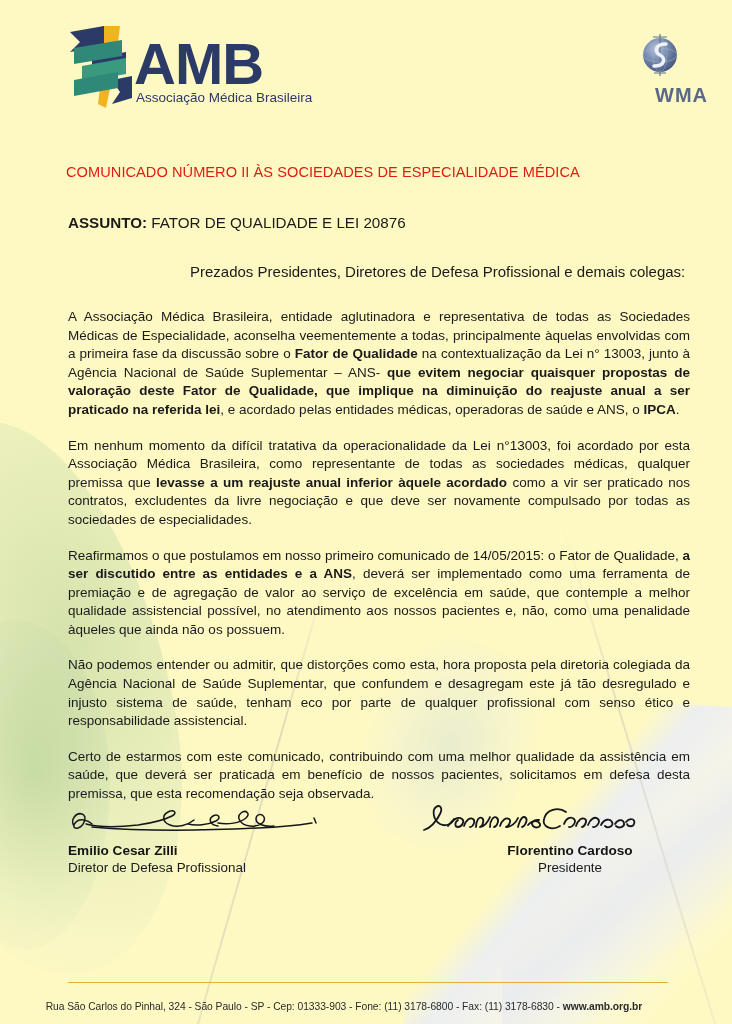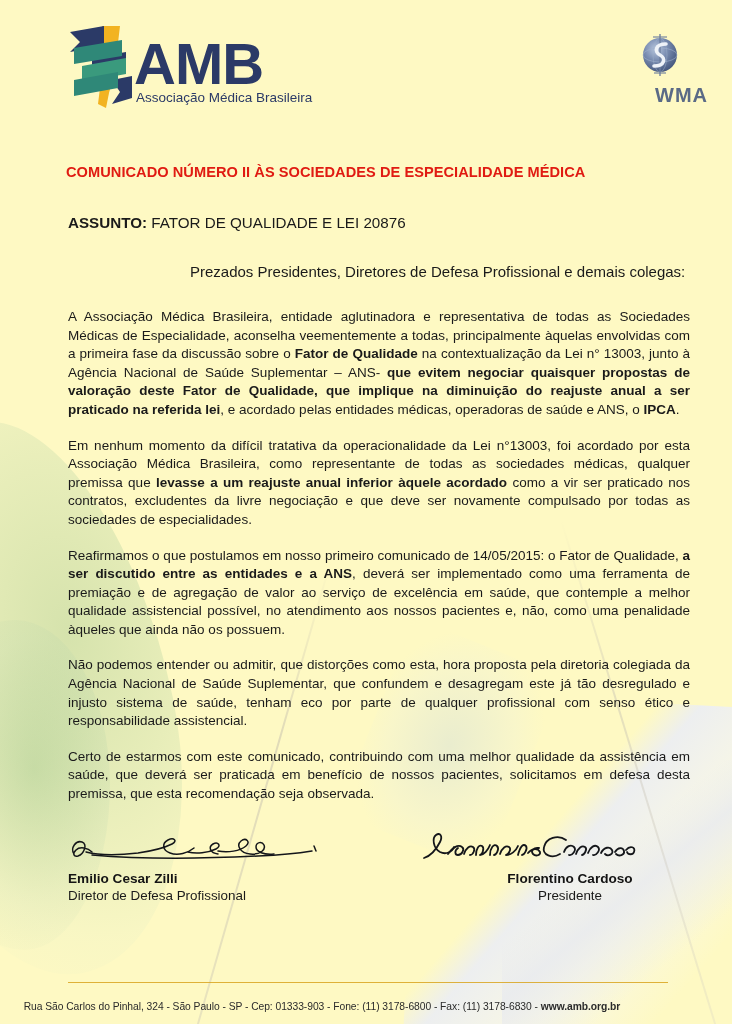--- a/index.html
+++ b/index.html
@@ -130,21 +130,21 @@
     letter-spacing: 1px;
     color: #5a6a86;
     line-height: 1;
   }
 
   
   .doc-title {
     margin: 36px 0 0 0;
     padding: 0 26px 0 66px;
     color: #e01b12;
-    font-weight: bold;
+    font-weight: normal;
     font-size: 14.6px;
     letter-spacing: 0.05px;
     line-height: 1.2;
   }
 
   
   .subject {
     margin: 32px 0 0 0;
     padding: 0 26px 0 68px;
     font-size: 15.2px;
@@ -176,21 +176,21 @@
     text-align: justify;
     text-justify: inter-word;
   }
   .para:last-child { margin-bottom: 15px; }
   .para b { font-weight: bold; }
 
   
   .signatures {
     position: absolute;
     left: 0;
-    top: 828px;
+    top: 800px;
     width: 661px;
     height: 90px;
   }
   .sig-col {
     position: absolute;
     top: 0;
   }
   .sig-col.left  { left: 68px;  width: 300px; }
   .sig-col.right { left: 420px; width: 300px; text-align: center; }
 
@@ -224,20 +224,21 @@
   .footer {
     position: absolute;
     left: 0;
     top: 1001px;
     width: 644px;
     text-align: center;
     font-size: 10.3px;
     color: #2b2b2b;
     letter-spacing: -0.05px;
     z-index: 3;
+    padding-left: 22px;
   }
   .footer .site {
     font-weight: bold;
     color: #1c1c1c;
   }
 </style>
 </head>
 <body>
 
 <div id="page">

